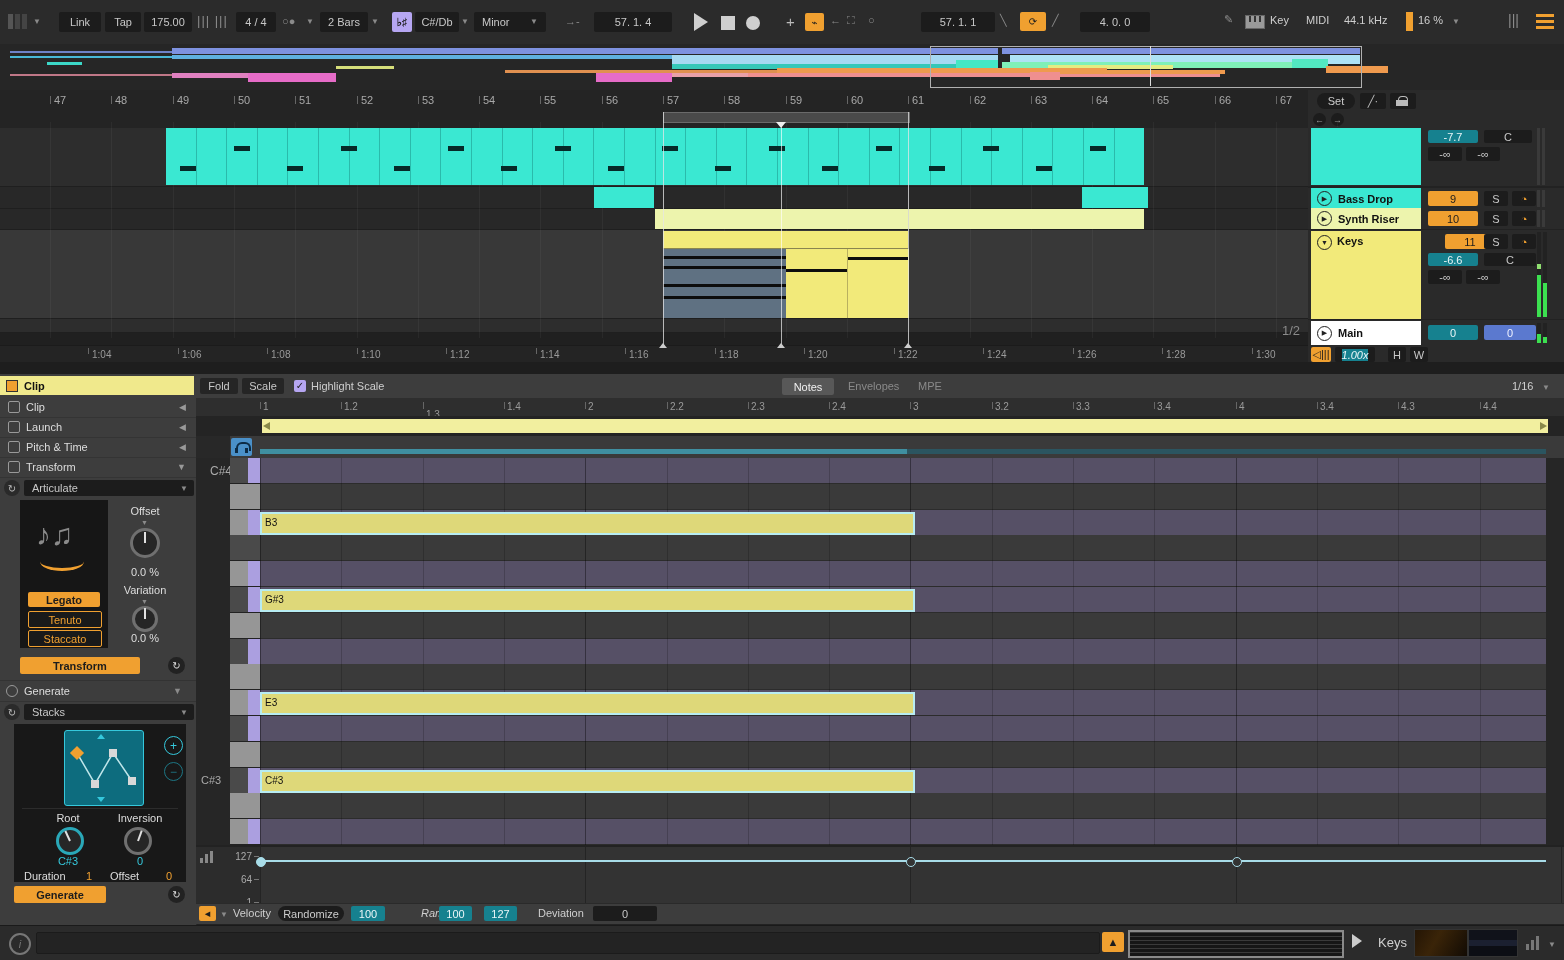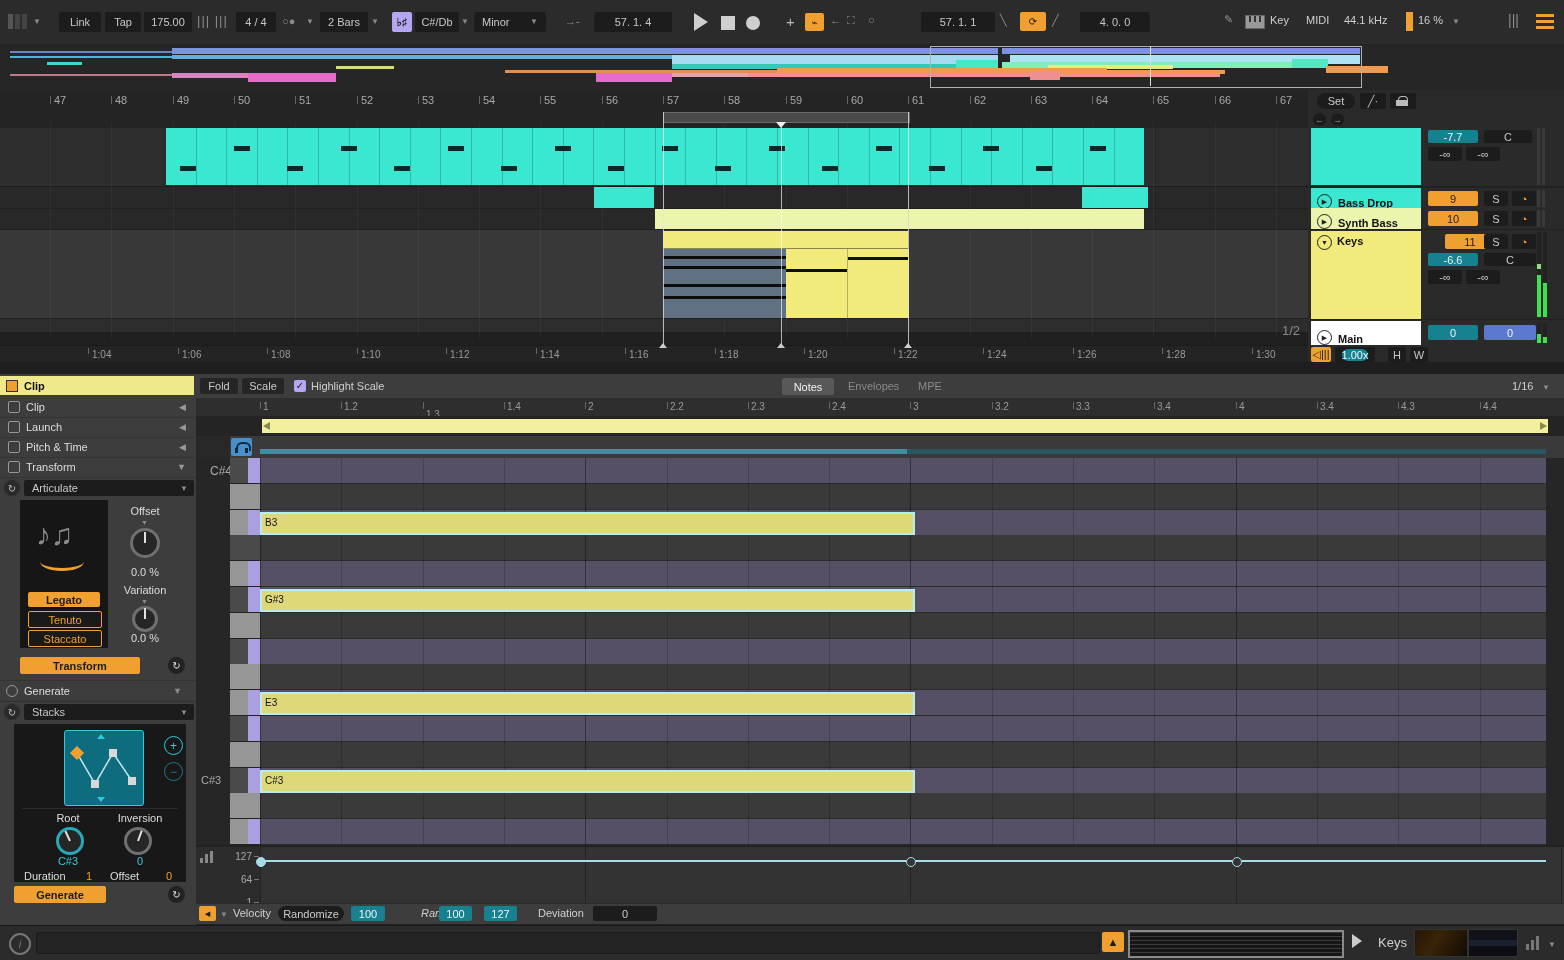--- a/index.html
+++ b/index.html
@@ -11,21 +11,21 @@
        font-size:11px;color:#c8c8c8;white-space:nowrap;}
   .tealbox{background:#16818f;color:#eaf6f8;}
   .orangebox{background:#f0a030;color:#1d1d1d;}
   .bluebox{background:#5b79cf;color:#eef2ff;}
   .dim{color:#8a8a8a;}
   .bar{background:#2b2b2b;}
   .knob{border-radius:50%;border:3px solid #707070;background:#262626;}
   .knob .ptr{position:absolute;left:50%;top:50%;width:2px;height:11px;background:#e0e0e0;
              transform-origin:50% 100%;margin-left:-1px;margin-top:-11px;}
   .pill{border-radius:9px;background:#1c1c1c;display:flex;align-items:center;justify-content:center;color:#ccc;}
-  .hdrrow{display:flex;align-items:flex-end;}
+  .hdrrow{display:flex;align-items:center;}
   .circ{border-radius:50%;display:flex;align-items:center;justify-content:center;}
   .seclbl{color:#ddd;}
   svg{display:block;}
 </style>
 </head>
 <body>
 
 <div id="stage">
 
   <div class="abs bar" style="left:0;top:0;width:1564px;height:44px;border-bottom:1px solid #1a1a1a;">
@@ -296,21 +296,21 @@
       <div class="abs box orangebox" style="left:120px;top:3px;width:50px;height:15px;">9</div>
       <div class="abs box" style="left:176px;top:3px;width:24px;height:15px;">S</div>
       <div class="abs box" style="left:204px;top:3px;width:24px;height:15px;color:#f0a030;">◔</div>
       <div class="abs" style="left:229px;top:2px;width:3px;height:17px;background:#3a3a3a;"></div>
       <div class="abs" style="left:234px;top:2px;width:3px;height:17px;background:#3a3a3a;"></div>
     </div>
 
     <div class="abs" style="left:0;top:81px;width:256px;height:21px;">
       <div class="abs hdrrow" style="left:3px;top:0;width:110px;height:21px;background:#edf4ad;color:#111;">
         <span class="circ" style="width:13px;height:13px;border:1.5px solid #222;margin:0 6px;font-size:7px;color:#222;">▶</span>
-        <b>Synth Bass</b>
+        <b>Synth Riser</b>
       </div>
       <div class="abs box orangebox" style="left:120px;top:3px;width:50px;height:15px;">10</div>
       <div class="abs box" style="left:176px;top:3px;width:24px;height:15px;">S</div>
       <div class="abs box" style="left:204px;top:3px;width:24px;height:15px;color:#f0a030;">◔</div>
       <div class="abs" style="left:229px;top:2px;width:3px;height:17px;background:#3a3a3a;"></div>
       <div class="abs" style="left:234px;top:2px;width:3px;height:17px;background:#3a3a3a;"></div>
     </div>
 
     <div class="abs" style="left:0;top:102px;width:256px;height:89px;border-top:1px solid #222;">
       <div class="abs" style="left:3px;top:1px;width:110px;height:88px;background:#f2ea7a;color:#111;">
@@ -344,21 +344,21 @@
       <div class="abs" style="left:229px;top:3px;width:4px;height:20px;background:#222;">
         <span class="abs" style="left:0;bottom:0;width:4px;height:9px;background:#3ce050;"></span>
       </div>
       <div class="abs" style="left:235px;top:3px;width:4px;height:20px;background:#222;">
         <span class="abs" style="left:0;bottom:0;width:4px;height:6px;background:#3ce050;"></span>
       </div>
     </div>
 
     <div class="abs box orangebox" style="left:3px;top:220px;width:20px;height:15px;">◁|||</div>
     <div class="abs box" style="left:27px;top:220px;width:40px;height:15px;">
-        <span class="tealbox" style="padding:0 0;border-radius:6px;">1.00x</span>
+        <span class="tealbox" style="padding:0 0;border-radius:0;font-style:italic;">1.00x</span>
       </div>
     <div class="abs box" style="left:80px;top:220px;width:18px;height:15px;">H</div>
     <div class="abs box" style="left:102px;top:220px;width:18px;height:15px;">W</div>
   </div>
 
   <div class="abs" style="left:0;top:362px;width:1564px;height:12px;background:#1e1e1e;"></div>
 
   <div class="abs" style="left:0;top:374px;width:196px;height:551px;background:#3d3d3d;border-right:1px solid #2a2a2a;">
     <div class="abs" style="left:0;top:2px;width:194px;height:19px;background:#f0e98c;display:flex;align-items:center;">
       <span style="width:10px;height:10px;background:#f0a030;border:1.5px solid #333;margin:0 6px;"></span>

